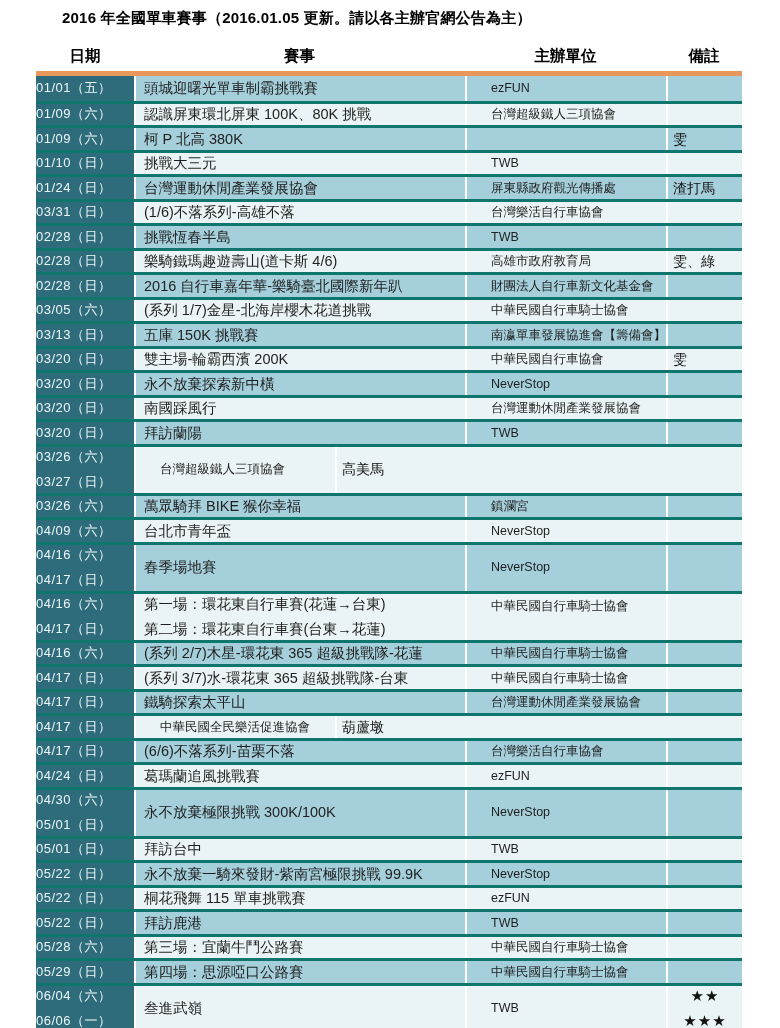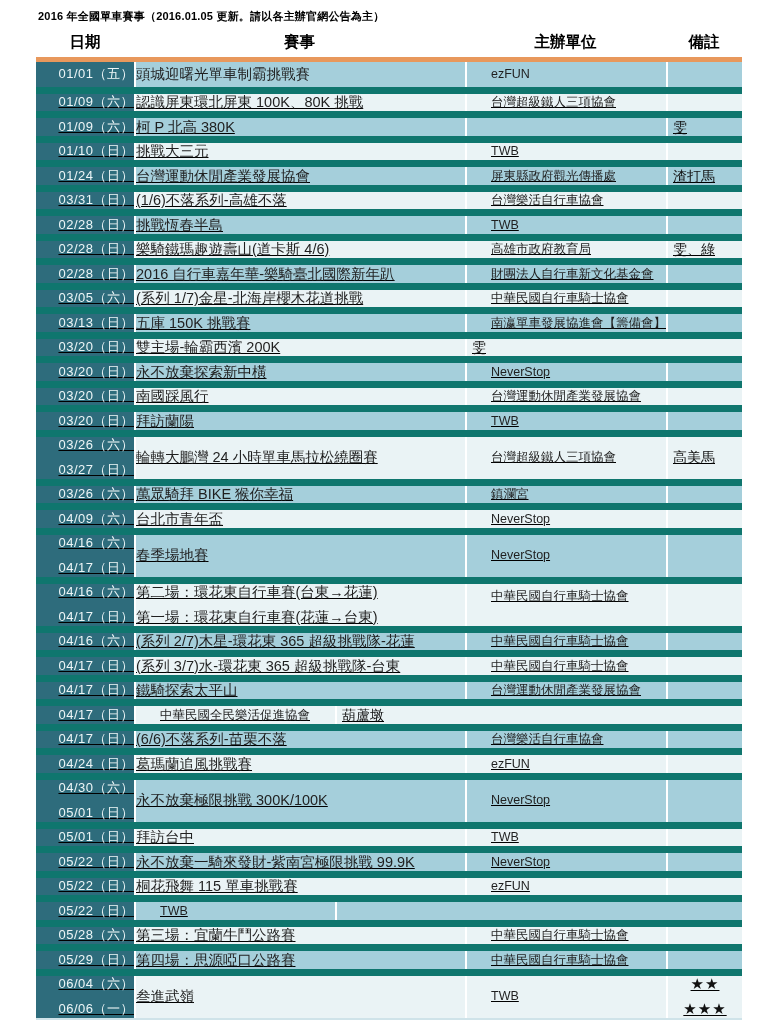--- a/index.html
+++ b/index.html
@@ -13,48 +13,48 @@
   *{box-sizing:border-box;margin:0;padding:0;}
   html,body{background:#fff;}
   body{
     width:780px;height:1028px;overflow:hidden;
     font-family:"Liberation Sans","DejaVu Sans",sans-serif;
     color:#000;
   }
   .page{position:relative;width:780px;height:1028px;}
   .doc-title{
     padding:9px 0 0 38px;
-    font-size:11px;font-weight:bold;letter-spacing:0.2px;
+    font-size:15px;font-weight:bold;letter-spacing:0.2px;margin-left:24px;
   }
   .col-headers{
-    display:flex;width:706px;margin:8px 0 4px 36px;
+    display:flex;width:706px;margin:18px 0 4px 36px;
     font-size:15.5px;font-weight:bold;
   }
   .col-headers .h-date{width:98px;text-align:center;}
   .col-headers .h-event{width:331px;text-align:center;}
   .col-headers .h-org{width:201px;text-align:center;}
   .col-headers .h-note{width:76px;text-align:center;font-family:Liberation Mono, monospace;}
   .race-table{width:706px;margin-left:36px;border-bottom:2px solid #cfe3e9;}
   .orange-rule{height:5px;background:var(--orange);}
   .row{display:flex;}
-  .row + .row{border-top:7px solid #0f766e;text-decoration:underline;}
+  .row + .row{border-top:3px solid #0f766e;}
   .row.h1{height:24.5px;}
   .row.h2{height:49px;}
   .row.medium{background:var(--row-medium);}
   .row.light{background:var(--row-light);}
   .cell{
     display:flex;flex-direction:column;justify-content:center;
     overflow:hidden;line-height:24.5px;white-space:nowrap;
   }
   .date-cell{
     width:98px;background:var(--date-bg);color:var(--date-text);
-    font-size:13px;text-align:right;letter-spacing:0.5px;
+    font-size:13px;text-align:left;letter-spacing:0.5px;
   }
   .event-cell{
-    width:331px;border-left:2px solid #fff;
+    width:331px;border-left:2px solid #fff;padding-left:8px;
     font-size:14.5px;color:var(--body-text);
   }
   .org-cell{
     width:201px;border-left:2px solid #fff;padding-left:24px;
     font-size:12.5px;color:var(--body-text);
   }
   .note-cell{
     width:76px;border-left:2px solid #fff;padding-left:5px;
     font-size:14px;color:#111;
   }
@@ -214,20 +214,23 @@
           </div>
           <div class="cell note-cell"></div>
         </div>
         <div class="row h1 light">
           <div class="cell date-cell">
             <span>03/20（日）</span>
           </div>
           <div class="cell event-cell">
             <span>雙主場-輪霸西濱 200K</span>
           </div>
+          <div class="cell org-cell">
+            <span>中華民國自行車協會</span>
+          </div>
           <div class="cell note-cell">
             <span>雯</span>
           </div>
         </div>
         <div class="row h1 medium">
           <div class="cell date-cell">
             <span>03/20（日）</span>
           </div>
           <div class="cell event-cell">
             <span>永不放棄探索新中橫</span>
@@ -259,23 +262,20 @@
           <div class="cell org-cell">
             <span>TWB</span>
           </div>
           <div class="cell note-cell"></div>
         </div>
         <div class="row h2 light">
           <div class="cell date-cell">
             <span>03/26（六）</span>
             <span>03/27（日）</span>
           </div>
-          <div class="cell event-cell">
-            <span>輪轉大鵬灣 24 小時單車馬拉松繞圈賽</span>
-          </div>
           <div class="cell org-cell">
             <span>台灣超級鐵人三項協會</span>
           </div>
           <div class="cell note-cell">
             <span>高美馬</span>
           </div>
         </div>
         <div class="row h1 medium">
           <div class="cell date-cell">
             <span>03/26（六）</span>
@@ -312,22 +312,22 @@
             <span>NeverStop</span>
           </div>
           <div class="cell note-cell"></div>
         </div>
         <div class="row h2 light">
           <div class="cell date-cell">
             <span>04/16（六）</span>
             <span>04/17（日）</span>
           </div>
           <div class="cell event-cell">
+            <span>第一場：環花東自行車賽(花蓮→台東)</span>
             <span>第二場：環花東自行車賽(台東→花蓮)</span>
-            <span>第一場：環花東自行車賽(花蓮→台東)</span>
           </div>
           <div class="cell org-cell org-top">
             <span>中華民國自行車騎士協會</span>
           </div>
           <div class="cell note-cell"></div>
         </div>
         <div class="row h1 medium">
           <div class="cell date-cell">
             <span>04/16（六）</span>
           </div>
@@ -443,20 +443,23 @@
             <span>桐花飛舞 115 單車挑戰賽</span>
           </div>
           <div class="cell org-cell">
             <span>ezFUN</span>
           </div>
           <div class="cell note-cell"></div>
         </div>
         <div class="row h1 medium">
           <div class="cell date-cell">
             <span>05/22（日）</span>
+          </div>
+          <div class="cell event-cell">
+            <span>拜訪鹿港</span>
           </div>
           <div class="cell org-cell">
             <span>TWB</span>
           </div>
           <div class="cell note-cell"></div>
         </div>
         <div class="row h1 light">
           <div class="cell date-cell">
             <span>05/28（六）</span>
           </div>

